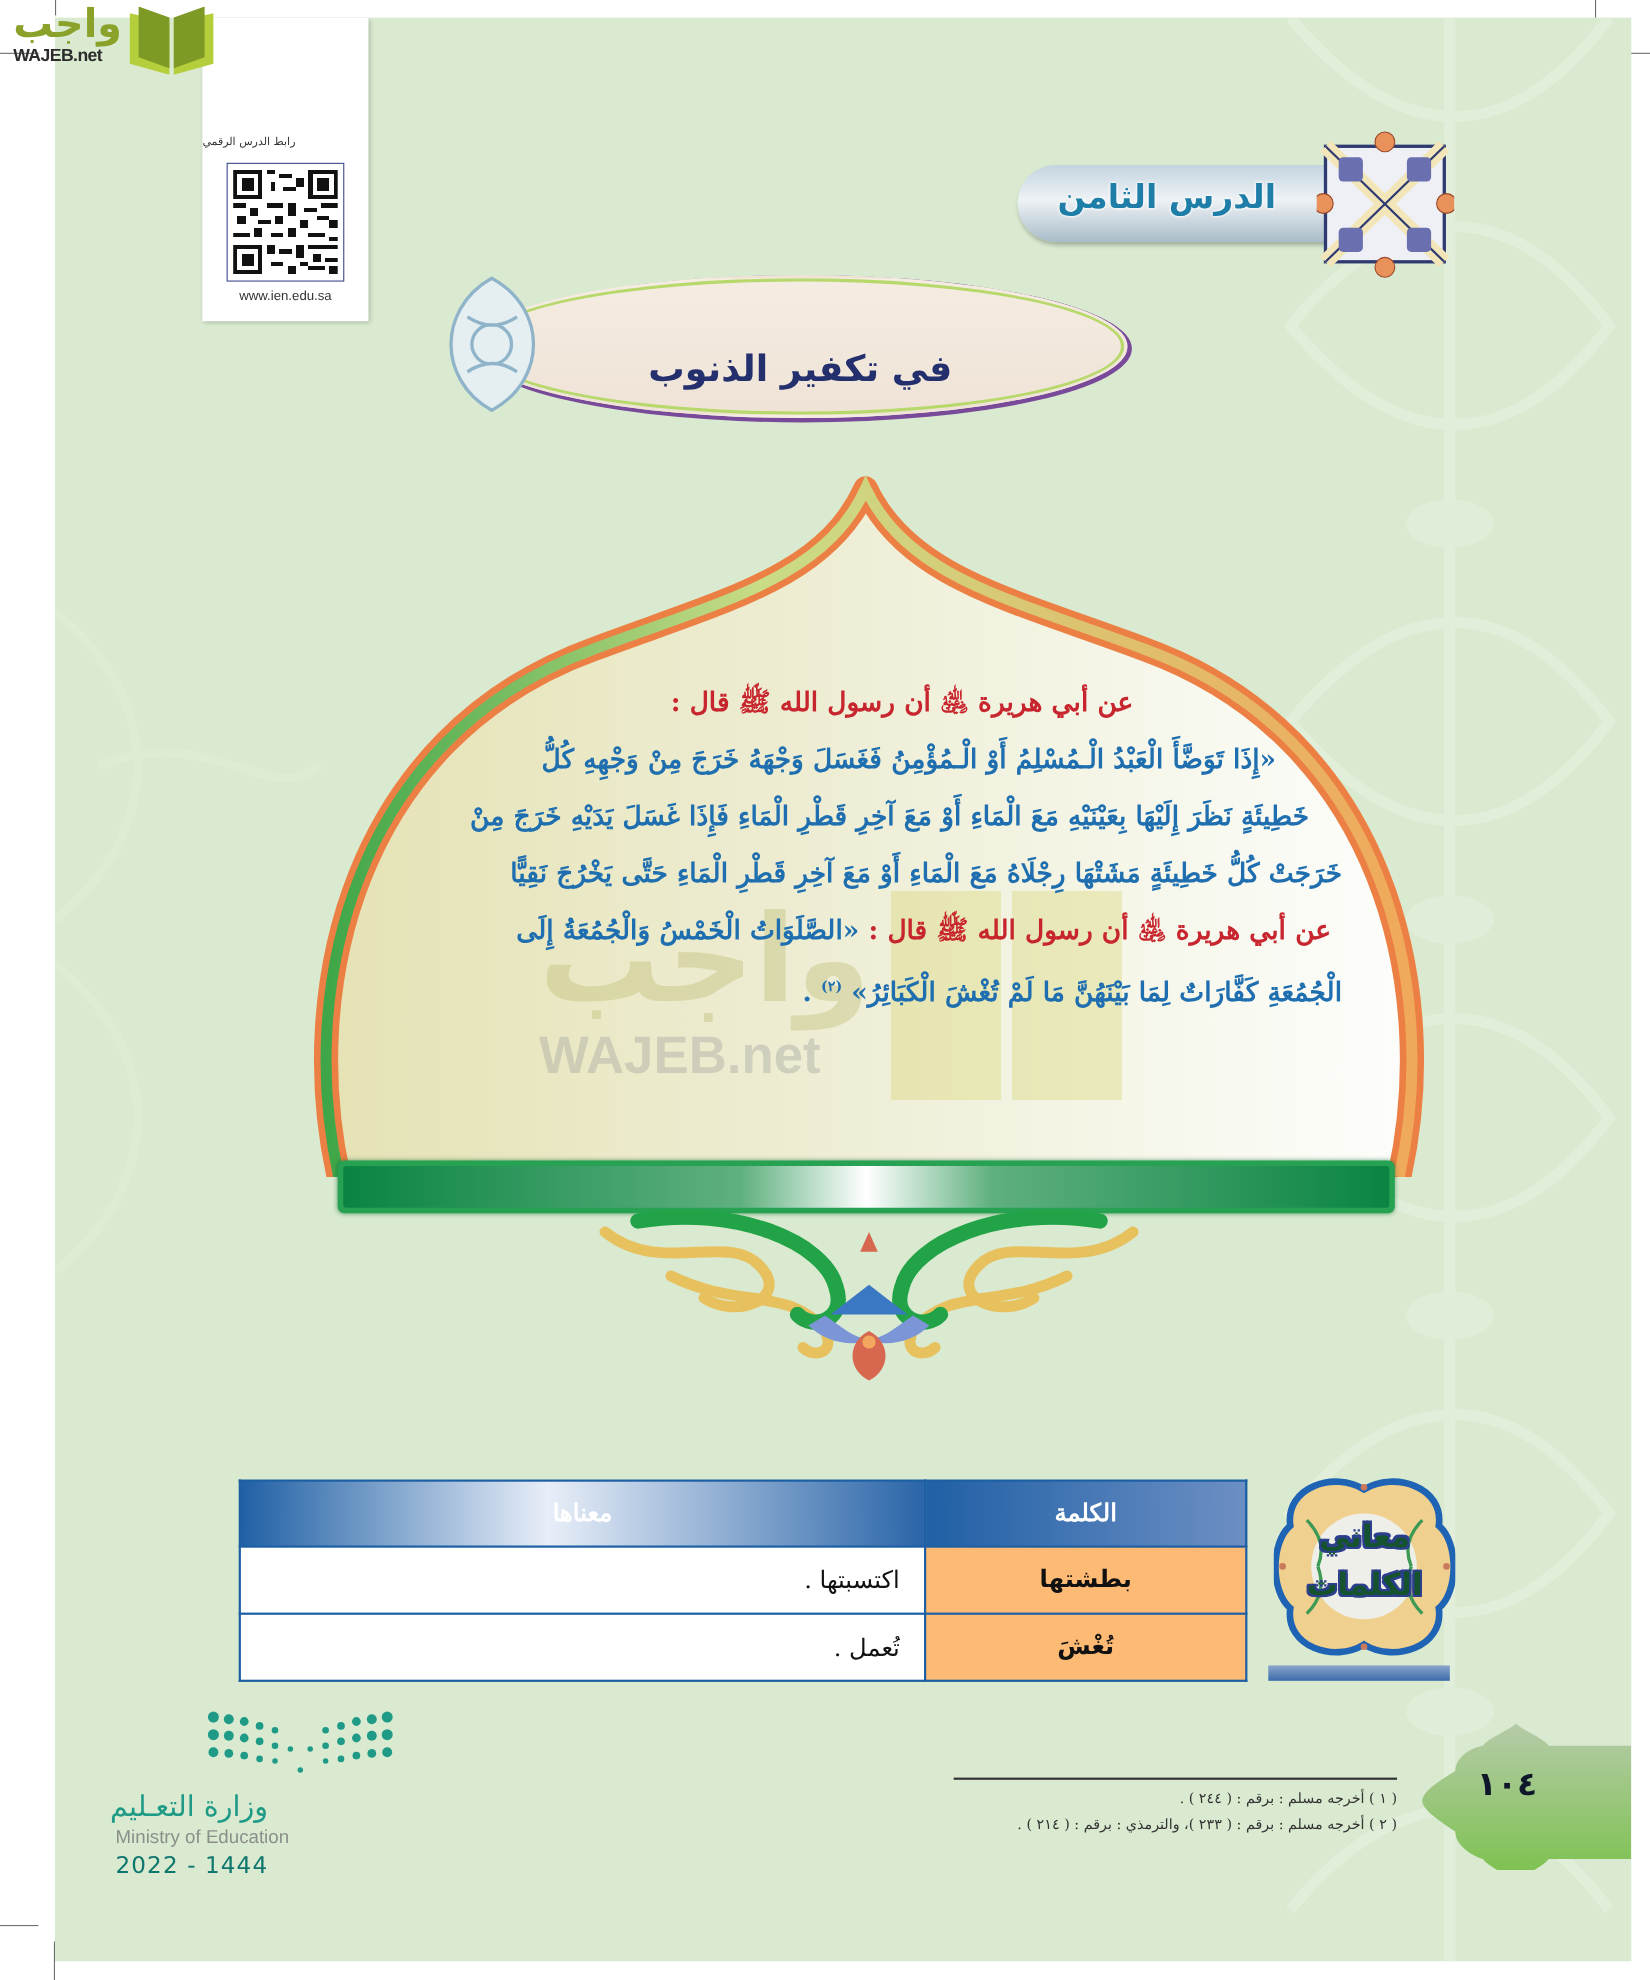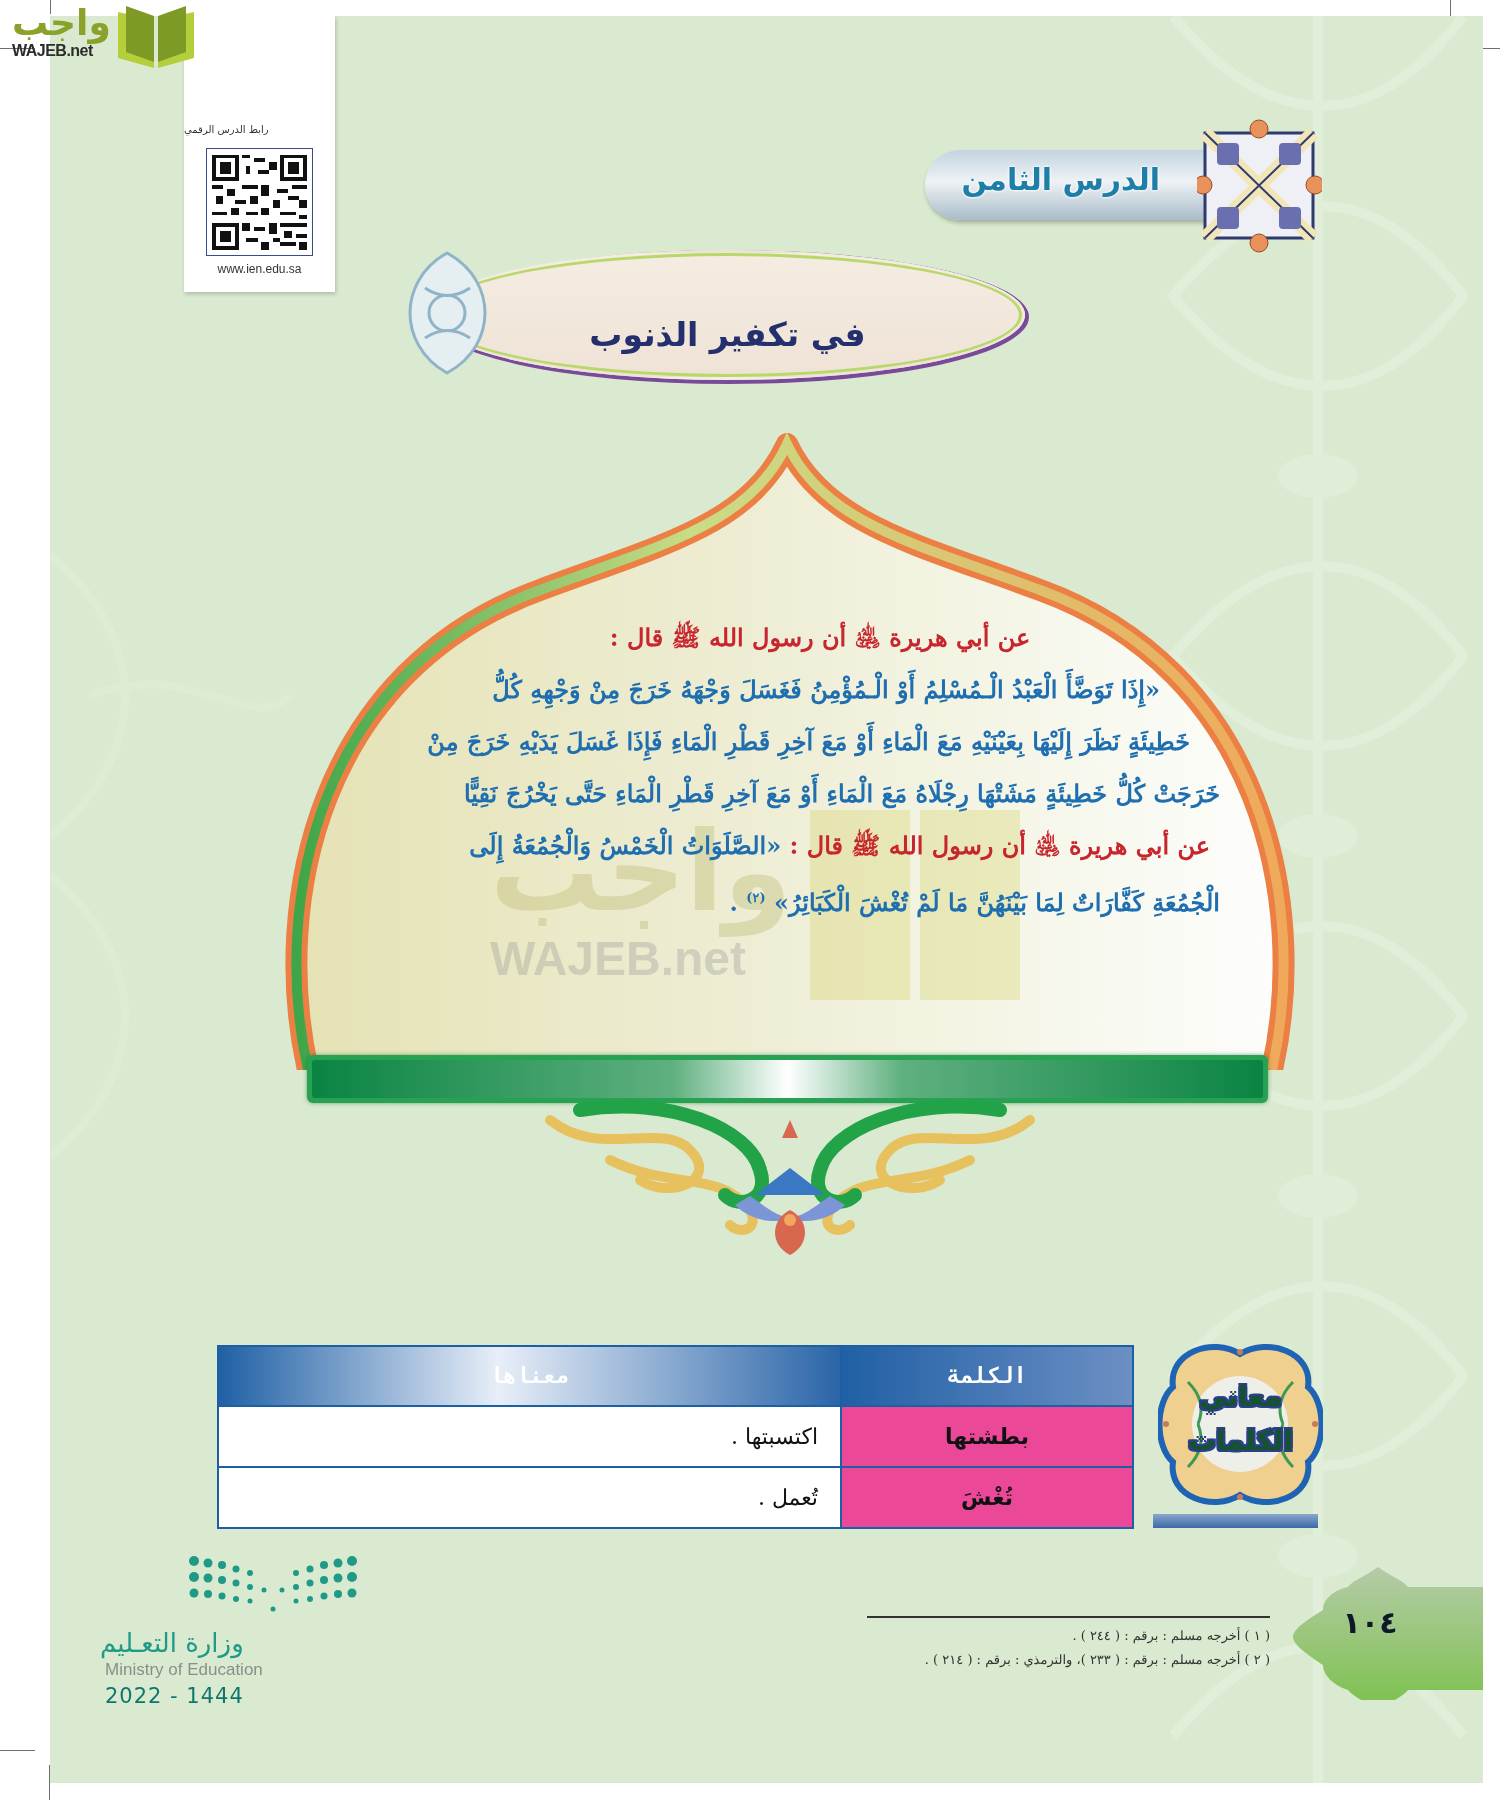--- a/index.html
+++ b/index.html
@@ -71,25 +71,25 @@
     box-shadow: 0 0 4px rgba(0,100,40,0.5);
   }
   .green-bar-inner {
     width: 100%; height: 100%; border-radius: 3px;
     background: linear-gradient(90deg, #0a8442 0%, #5fb07f 38%, #ffffff 50%, #5fb07f 62%, #0a8442 100%);
   }
   .ornament-svg { position: absolute; left: 520px; top: 1100px; width: 540px; height: 160px; }
 
   
   .vocab-table { position: absolute; left: 217px; top: 1345px; width: 917px; border: 2px solid #1d5fa3; border-collapse: collapse; direction: rtl; }
-  .vocab-table th { height: 60px; color: #fff; font-family: Liberation Mono, monospace; font-weight: bold; font-size: 22px; border: 2px solid #1d5fa3; }
+  .vocab-table th { height: 60px; color: #fff; font-family: Liberation Sans, sans-serif; font-weight: bold; font-size: 22px; border: 2px solid #1d5fa3; }
   .vocab-table th.word-col { width: 292px; background: linear-gradient(90deg, #2060a5 0%, #6c8fc4 100%); }
   .vocab-table th.meaning-col { background: linear-gradient(90deg, #2060a5 0%, #e8eef8 45%, #2a65a8 100%); }
   .vocab-table td { height: 61px; border: 2px solid #1d5fa3; font-family: "DejaVu Serif", serif; font-size: 22px; color: #111; margin-left: 45px; }
-  .vocab-table td.word { background: #ec4899; text-align: center; font-weight: bold; font-family: "DejaVu Sans", sans-serif; }
+  .vocab-table td.word { background: #fdba74; text-align: center; font-weight: bold; font-family: "DejaVu Sans", sans-serif; }
   .vocab-table td.meaning { background: #fff; text-align: right; padding-right: 22px; }
 
   .vocab-badge { position: absolute; left: 1158px; top: 1342px; width: 165px; height: 165px; }
   .vocab-badge-text { position: absolute; left: 0; width: 100%; text-align: center; font-family: "DejaVu Sans", sans-serif; font-weight: bold; font-size: 28px; color: #14532d; text-shadow: -2px -2px 0 #2c3f8c, 2px -2px 0 #2c3f8c, -2px 2px 0 #2c3f8c, 2px 2px 0 #2c3f8c; direction: rtl; }
   .vocab-badge-bar { position: absolute; left: 1153px; top: 1514px; width: 165px; height: 14px; background: linear-gradient(180deg, #8aa6cc, #3b6aa8); }
 
   
   .ministry-dots { position: absolute; left: 188px; top: 1555px; width: 170px; height: 60px; }
   .ministry-ar { position: absolute; left: 100px; top: 1628px; font-family: "DejaVu Sans", sans-serif; font-size: 26px; color: #1e9a86; direction: rtl; }
   .ministry-en { position: absolute; left: 105px; top: 1660px; font-family: "Liberation Sans", sans-serif; font-size: 17px; color: #8a8f8a; }

